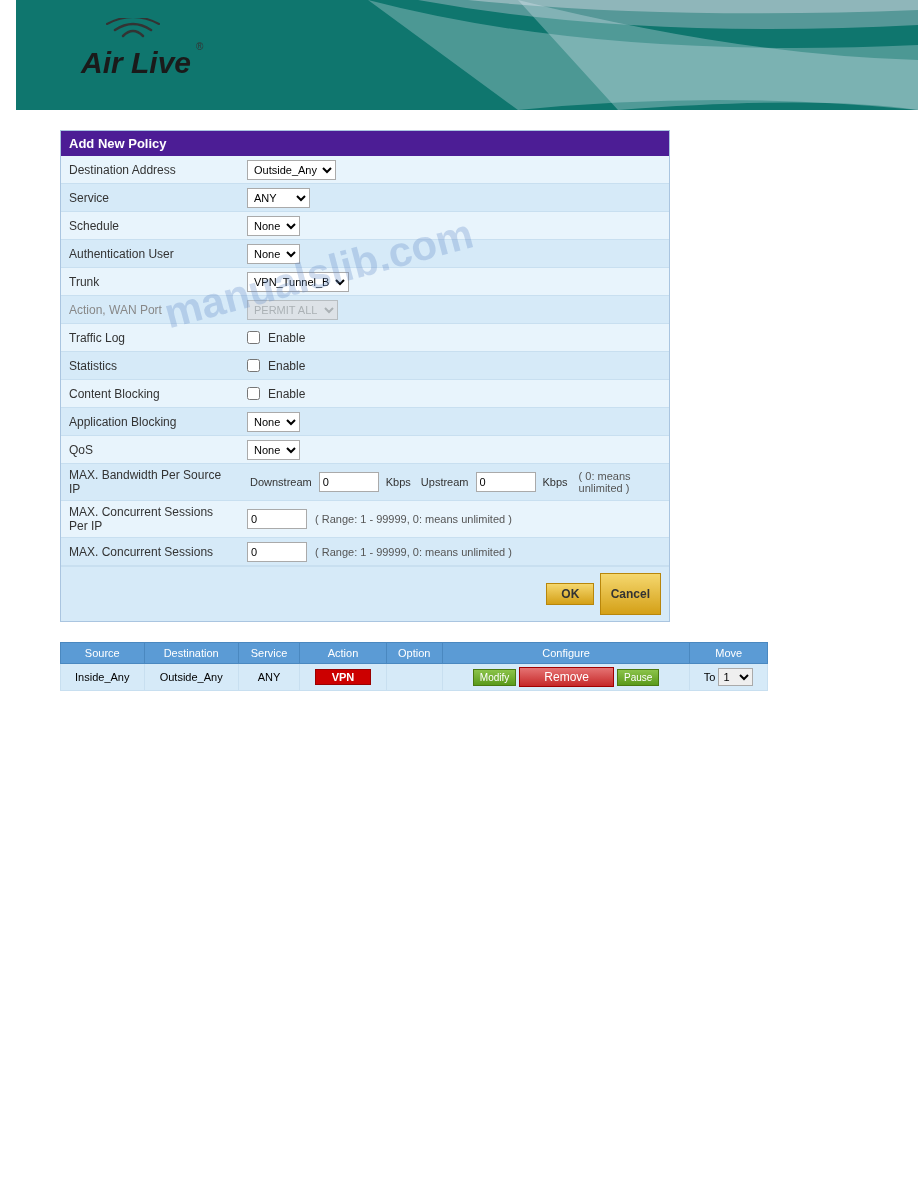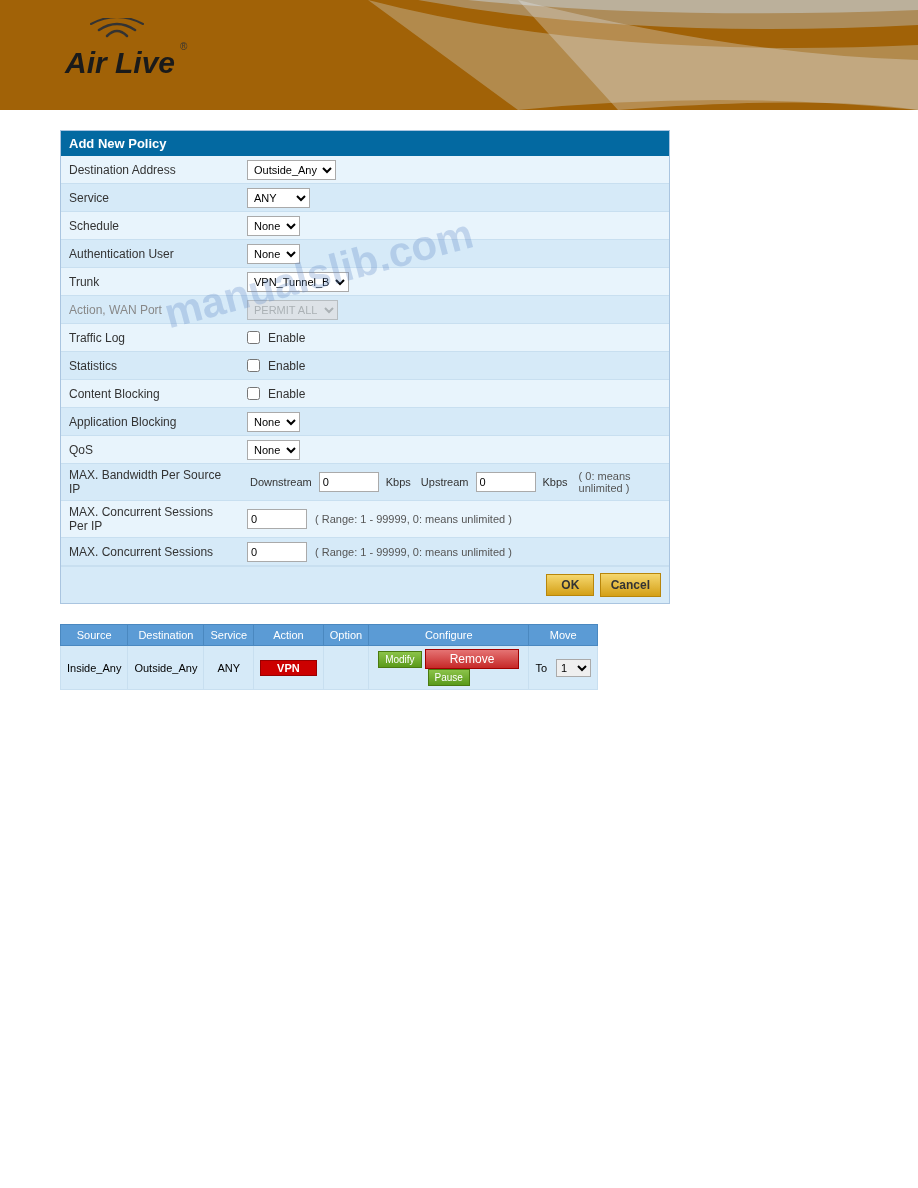--- a/index.html
+++ b/index.html
@@ -8,22 +8,23 @@
       font-size: 12px;
       background: #fff;
       width: 918px;
       min-height: 1188px;
     }
 
     
     .header {
       position: relative;
       height: 110px;
-      background: #a16207;
+      background: #0f766e;
       overflow: hidden;
+      margin-left: 16px;
     }
     .header-swoosh {
       position: absolute;
       right: 0;
       top: 0;
       width: 600px;
       height: 110px;
     }
 
     
@@ -32,21 +33,21 @@
     }
 
     
     .policy-form {
       width: 610px;
       border: 1px solid #aac5e0;
       border-collapse: collapse;
       margin-bottom: 20px;
     }
     .policy-form-header {
-      background: #0369a1;
+      background: #4c1d95;
       color: #fff;
       font-weight: bold;
       padding: 5px 8px;
       font-size: 13px;
     }
     .form-row {
       display: flex;
       align-items: center;
       border-bottom: 1px solid #c8dff0;
       background: #d6eaf8;
@@ -127,27 +128,27 @@
       padding: 3px 14px;
       cursor: pointer;
       margin-right: 2px;
     }
     .btn-cancel {
       background: linear-gradient(to bottom, #f5d76e, #d4a017);
       border: 1px solid #b8860b;
       color: #333;
       font-size: 12px;
       font-weight: bold;
-      padding: 4px 10px;
+      padding: 13px 10px;
       cursor: pointer;
     }
 
     
     .policy-table {
-      width: 538px;
+      width: 708px;
       border-collapse: collapse;
       font-size: 11px;
     }
     .policy-table thead tr {
       background: #5b9bd5;
       color: #fff;
     }
     .policy-table thead th {
       padding: 4px 6px;
       text-align: center;
@@ -196,21 +197,21 @@
       border: 1px solid #4a7a10;
       color: #fff;
       font-size: 10px;
       padding: 2px 6px;
       cursor: pointer;
       text-align: right;
     }
     .move-area {
       display: flex;
       align-items: center;
-      gap: 9px;
+      gap: 3px;
       justify-content: center;
     }
     .move-label {
       font-size: 11px;
     }
     .move-select {
       font-size: 11px;
       height: 18px;
       width: 35px;
       border: 1px solid #aaa;

